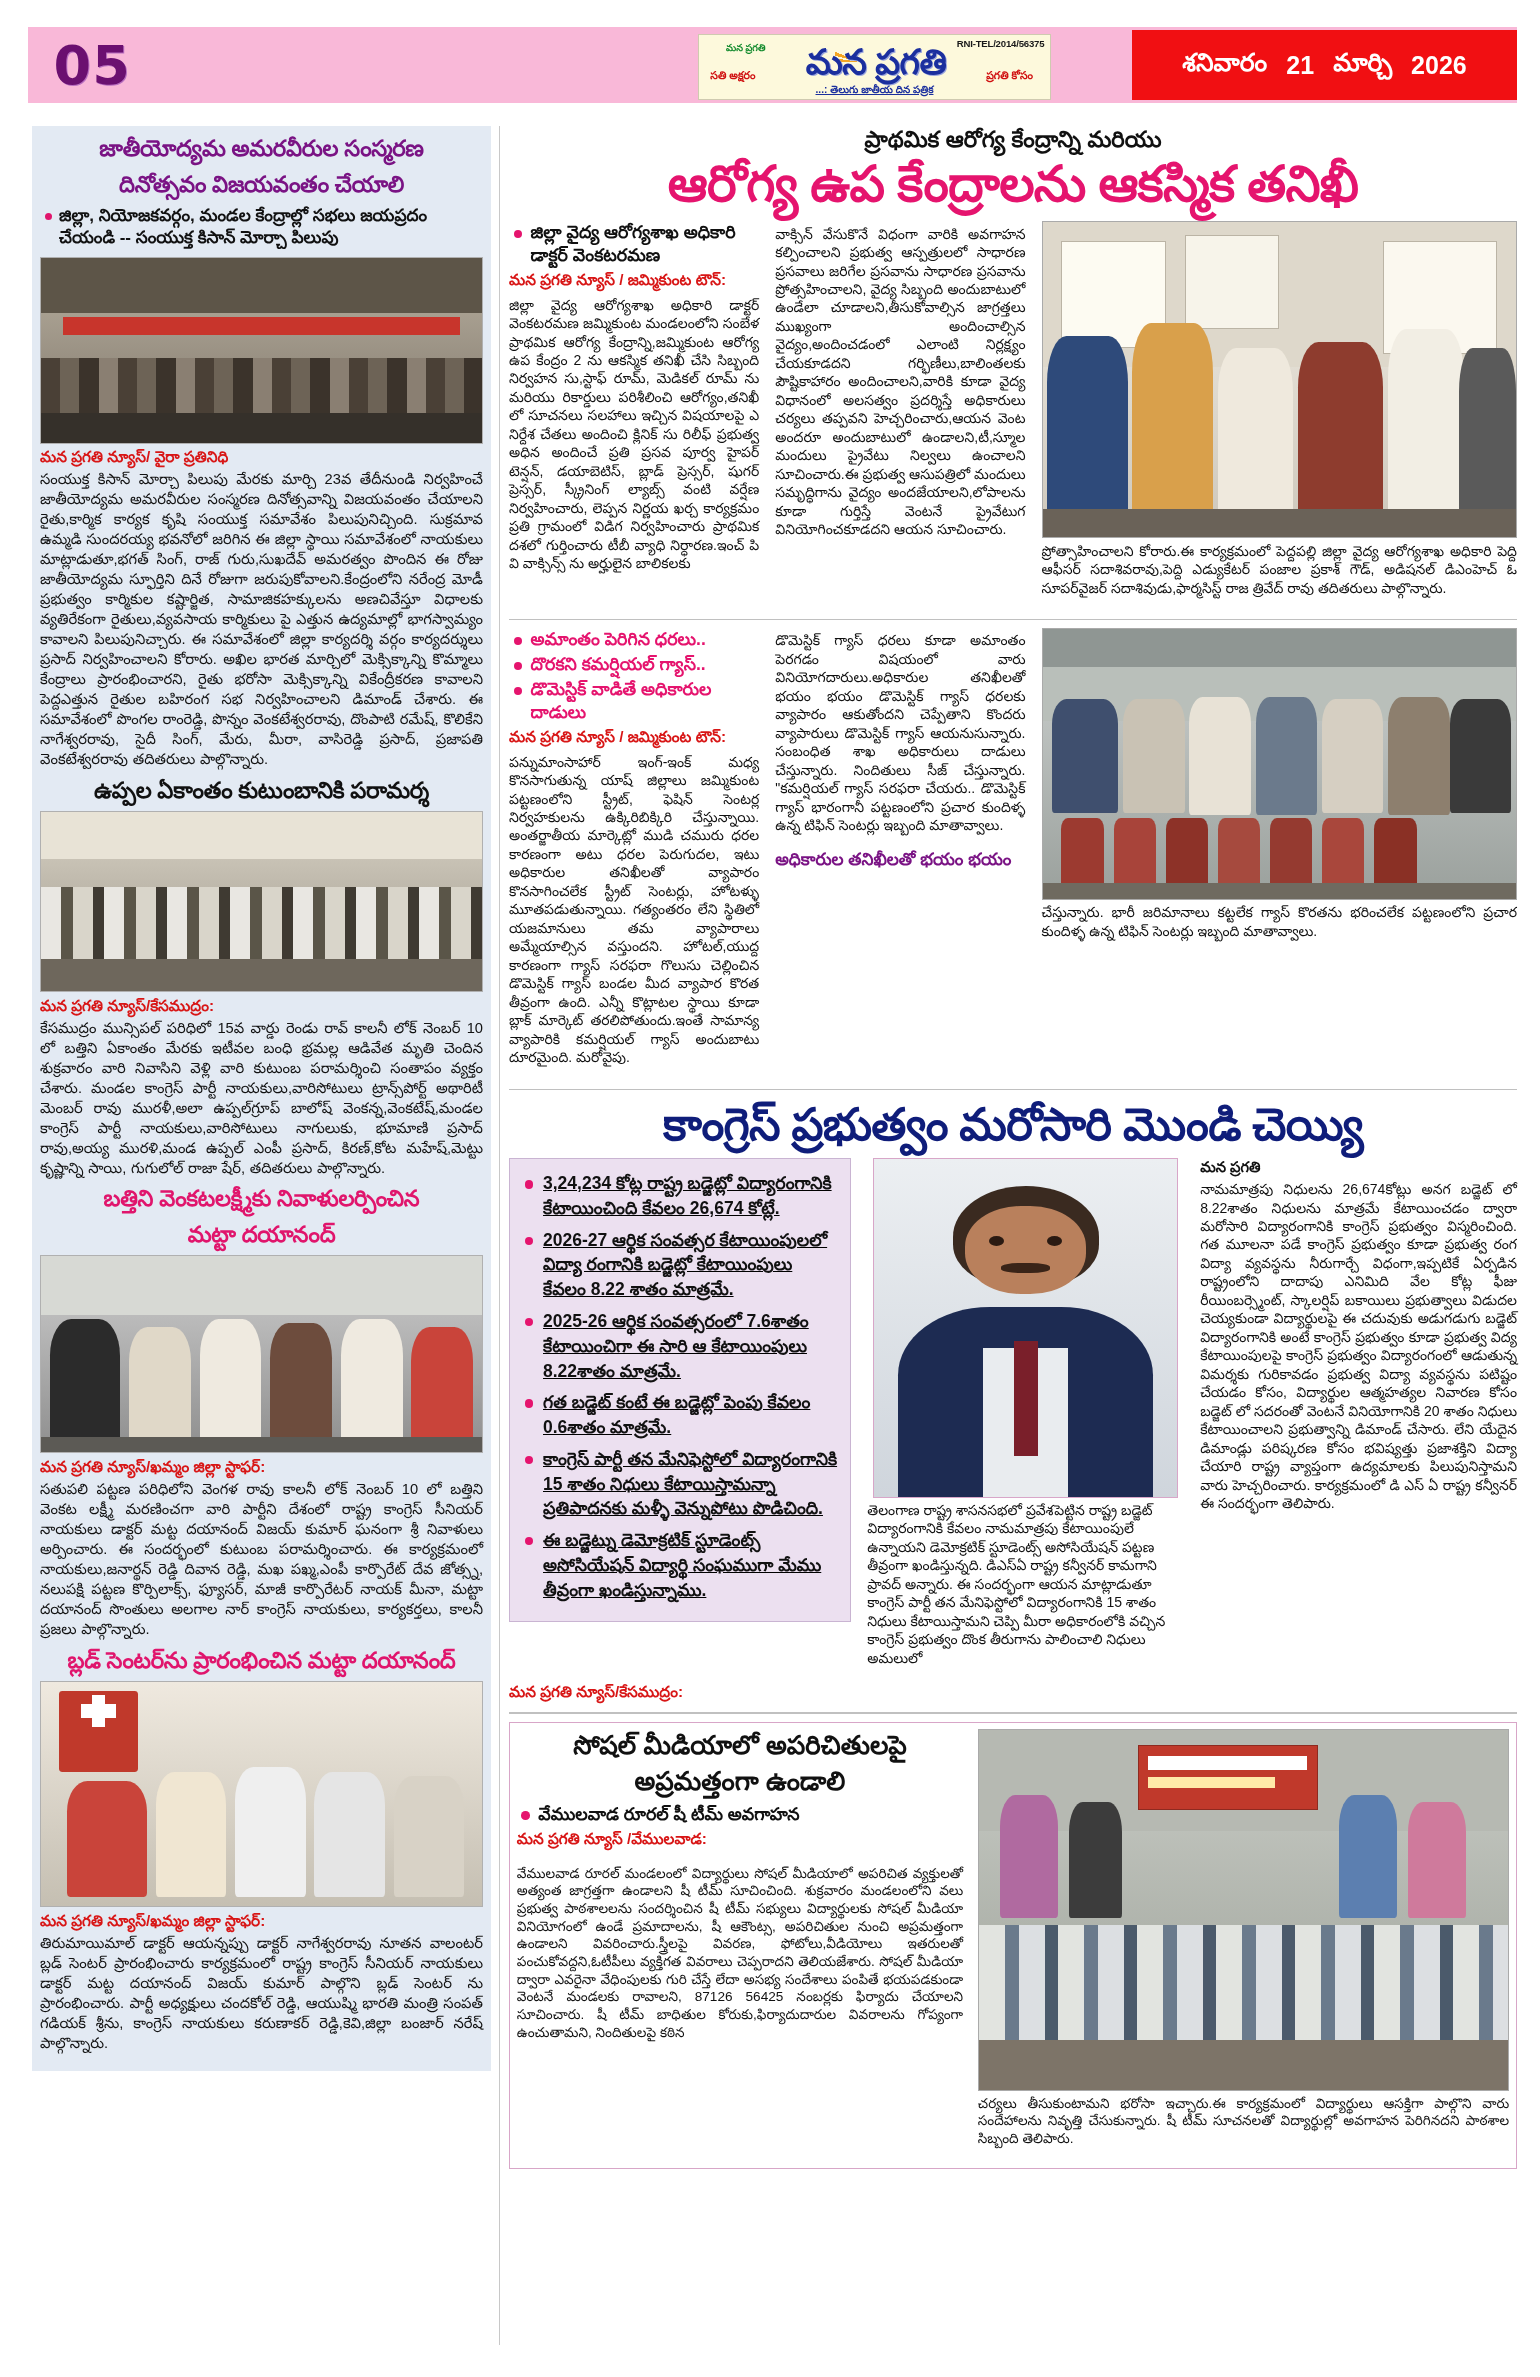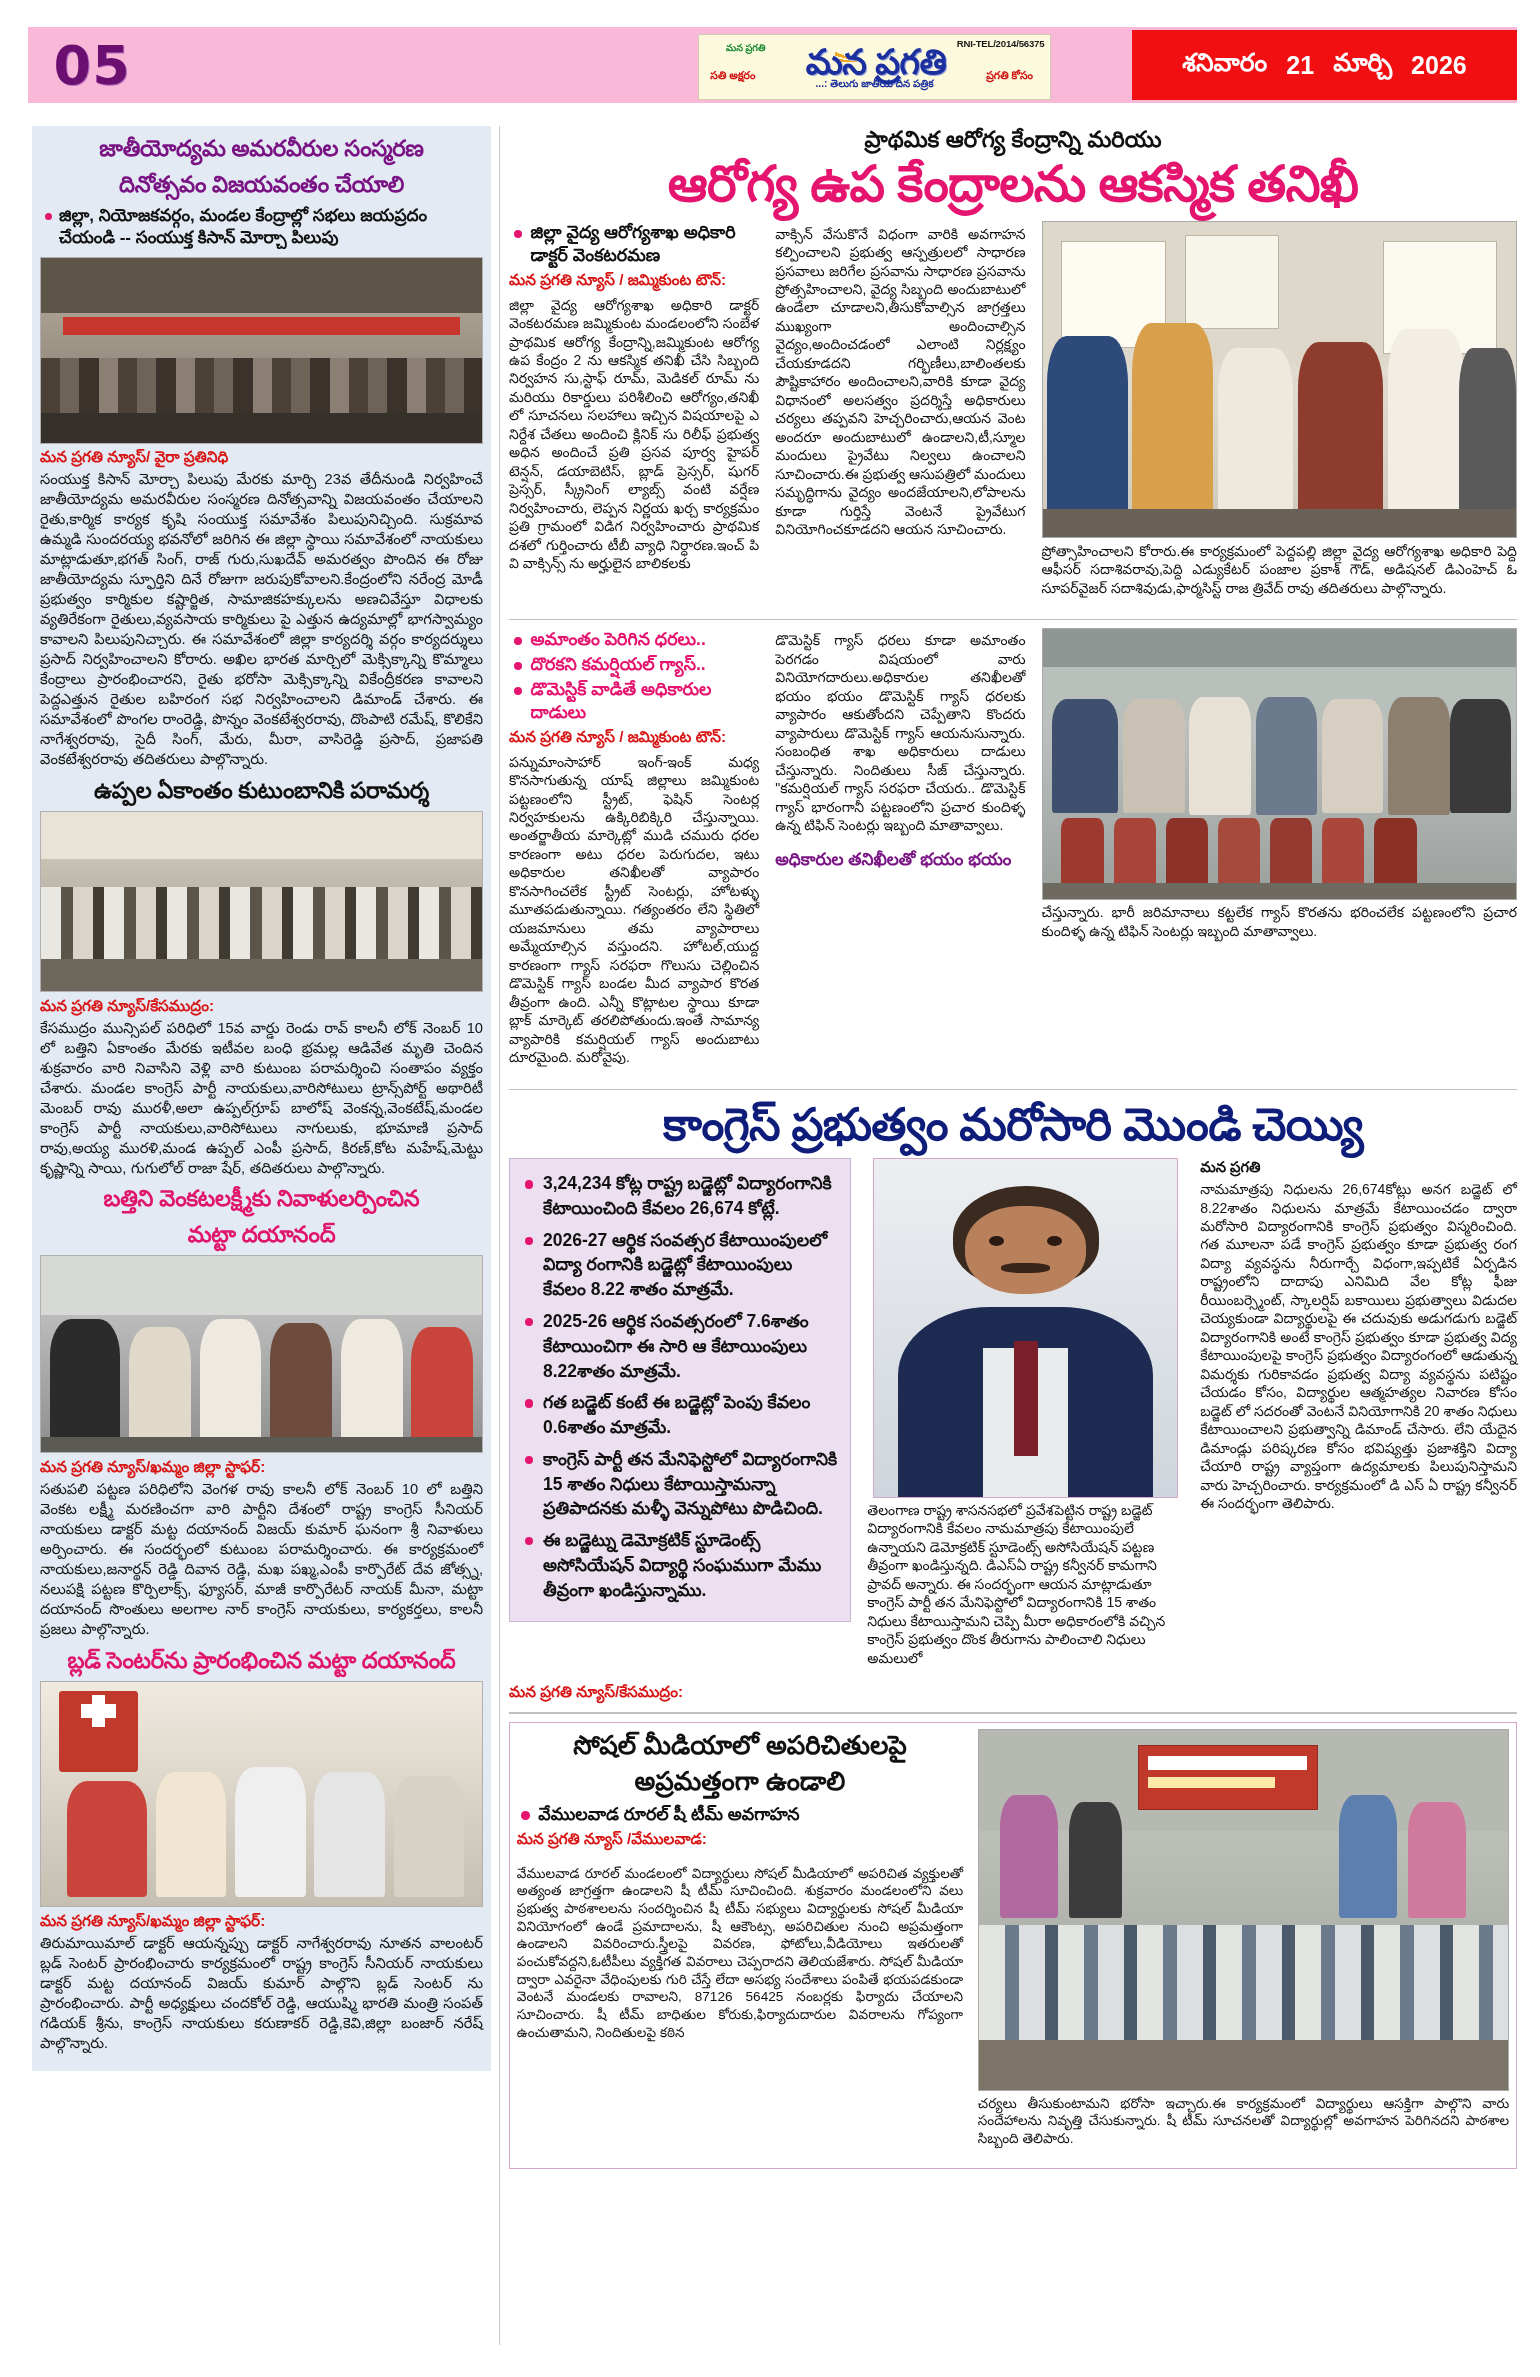--- a/index.html
+++ b/index.html
@@ -91,25 +91,26 @@
     position: absolute;
     bottom: 14.7px;
     font-size: 10.8px;
     font-weight: bold;
     color: #d01010;
   }
   .logo-tag-l { left: 11.3px; }
   .logo-tag-r { right: 17px; }
   .logo-bottom {
     position: absolute;
-    bottom: 7px; left: 0; width: 100%;
+    bottom: 1px; left: 0; width: 100%;
     text-align: center;
     font-size: 10.2px;
     font-weight: bold;
     color: #1b2f9e;
+    text-decoration: underline;
   }
   .date-box {
     position: absolute;
     right: 0; top: 3.4px;
     width: 385px; height: 70px;
     background: #f10f12;
     color: #ffffff;
     display: flex;
     align-items: center;
     justify-content: center;
@@ -472,21 +473,21 @@
         </div>
       </div>
     </section>
 
     <div class="hr-thin"></div>
 
     <section>
       <div class="mega-head navy">కాంగ్రెస్ ప్రభుత్వం మరోసారి మొండి చెయ్యి</div>
 
       <div class="cols3">
-        <div class="col" style="flex:1.08;">
+        <div class="col" style="flex:1.08;text-decoration:underline;">
           <div class="factbox">
             <ul>
               <li>3,24,234 కోట్ల రాష్ట్ర బడ్జెట్లో విద్యారంగానికి కేటాయించింది కేవలం 26,674 కోట్లే.</li>
               <li>2026-27 ఆర్థిక సంవత్సర కేటాయింపులలో విద్యా రంగానికి బడ్జెట్లో కేటాయింపులు కేవలం 8.22 శాతం మాత్రమే.</li>
               <li>2025-26 ఆర్థిక సంవత్సరంలో 7.6శాతం కేటాయించిగా ఈ సారి ఆ కేటాయింపులు 8.22శాతం మాత్రమే.</li>
               <li>గత బడ్జెట్ కంటే ఈ బడ్జెట్లో పెంపు కేవలం 0.6శాతం మాత్రమే.</li>
               <li>కాంగ్రెస్ పార్టీ తన మేనిఫెస్టోలో విద్యారంగానికి 15 శాతం నిధులు కేటాయిస్తామన్నా ప్రతిపాదనకు మళ్ళీ వెన్నుపోటు పొడిచింది.</li>
               <li>ఈ బడ్జెట్ను డెమోక్రటిక్ స్టూడెంట్స్ అసోసియేషన్ విద్యార్థి సంఘముగా మేము తీవ్రంగా ఖండిస్తున్నాము.</li>
             </ul>
           </div>

